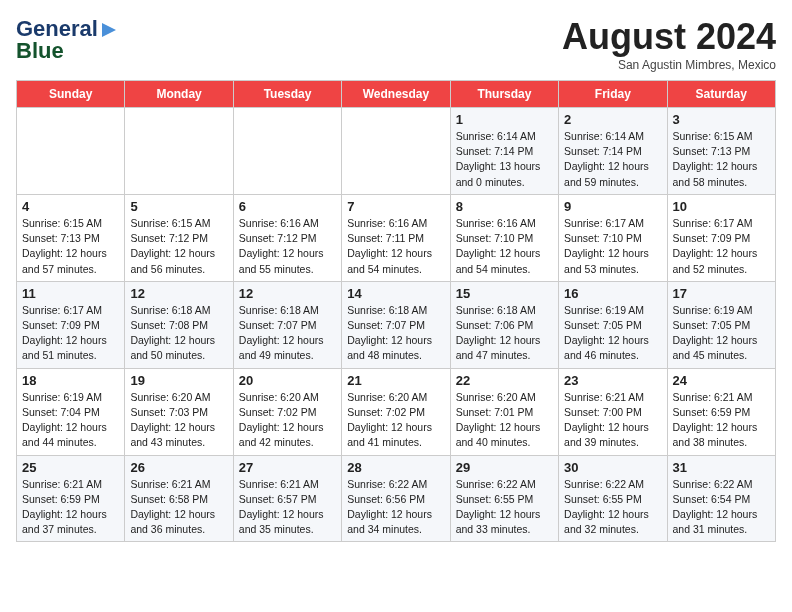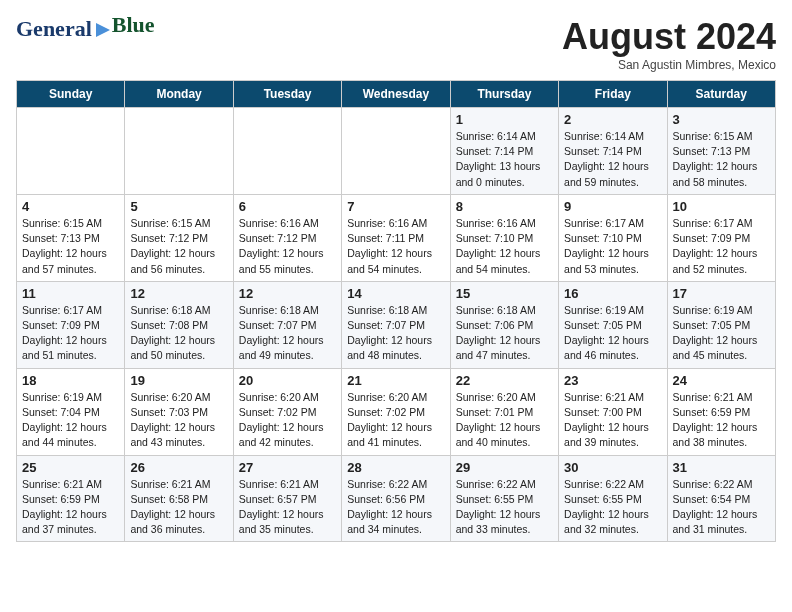--- a/index.html
+++ b/index.html
@@ -11,44 +11,43 @@
       padding: 16px;
     }
     .header {
       display: flex;
       justify-content: space-between;
       align-items: flex-start;
       margin-bottom: 8px;
     }
     .logo {
       display: flex;
-      flex-direction: row;
+      flex-direction: column;
       align-items: flex-start;
-      font-family: Liberation Serif, serif;
     }
     .title-block {
       text-align: right;
     }
     .title-block h1 {
       font-size: 36px;
       font-weight: bold;
       color: #222;
     }
     .title-block h2 {
       font-size: 12px;
       font-weight: normal;
       color: #444;
     }
     table {
       width: 100%;
       border-collapse: collapse;
       font-size: 11px;
     }
     thead tr th {
-      background-color: #0c4a6e;
+      background-color: #ef4444;
       color: #fff;
       text-align: center;
       padding: 6px 4px;
       font-size: 12px;
       font-weight: bold;
       border: 1px solid #ccc;
     }
     tbody tr td {
       border: 1px solid #ccc;
       vertical-align: top;

